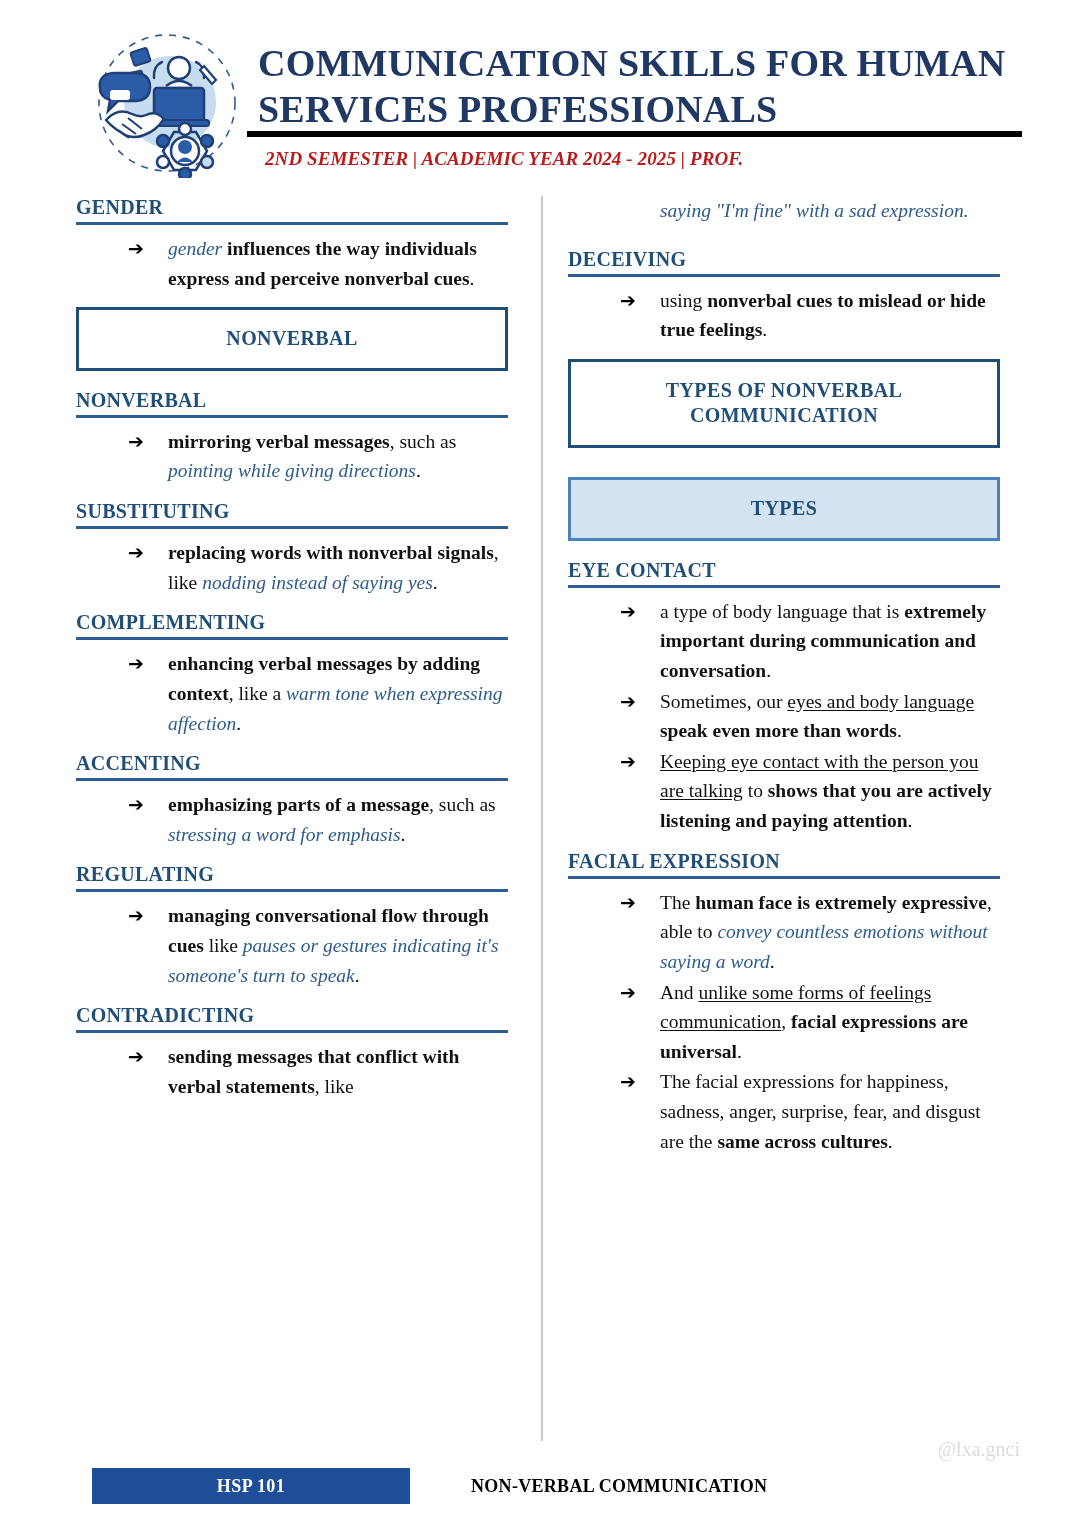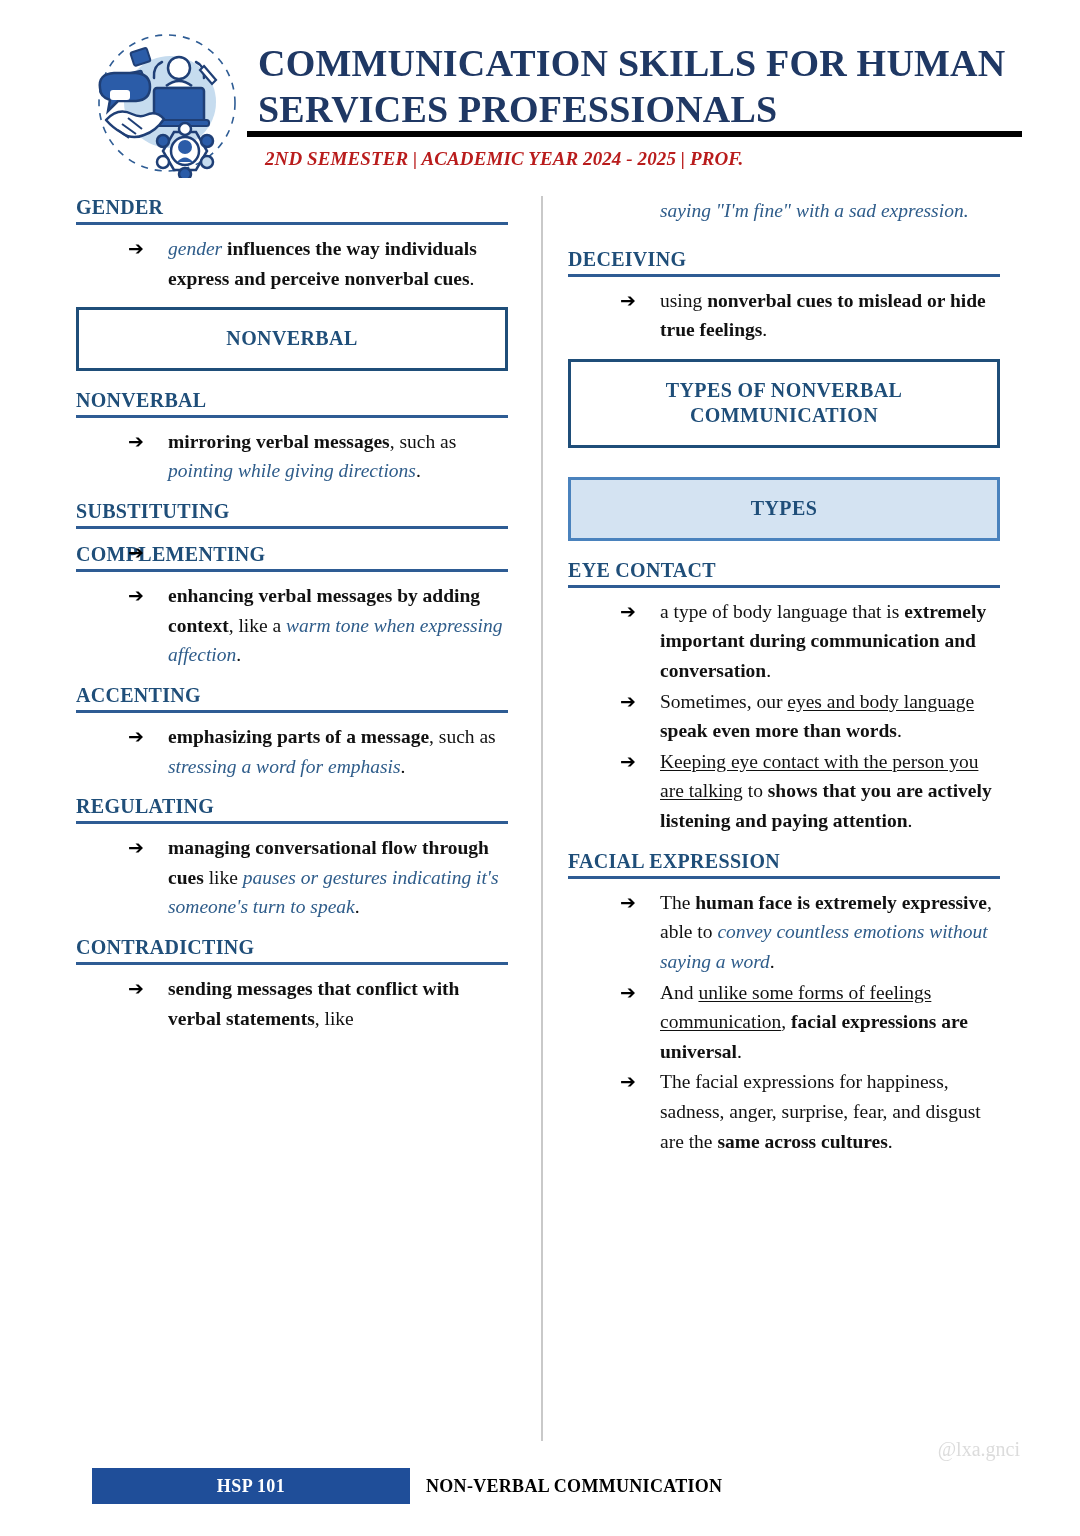--- a/index.html
+++ b/index.html
@@ -145,20 +145,21 @@
     font-size: 20px;
     color: #dcdcdc;
     font-family: "Liberation Serif", serif;
   }
   .footer {
     position: absolute;
     left: 92px; top: 1468px;
     width: 930px; height: 36px;
     display: flex;
     align-items: stretch;
+    gap: 45px;
   }
   .footer-code {
     width: 318px;
     background: #1F4E99;
     color: #ffffff;
     font-size: 18px;
     font-weight: bold;
     display: flex;
     align-items: center;
     justify-content: center;
@@ -259,20 +260,21 @@
       </li>
     </ul>
   </div>
 
   <div class="sec">
     <div class="sec-head">SUBSTITUTING</div>
     <div class="sec-rule"></div>
     <ul class="bullets">
       <li>
         <span class="arrow">➔</span>
+        <span><b>replacing words with nonverbal signals</b>, like <i>nodding instead of saying yes</i>.</span>
       </li>
     </ul>
   </div>
 
   <div class="sec">
     <div class="sec-head">COMPLEMENTING</div>
     <div class="sec-rule"></div>
     <ul class="bullets">
       <li>
         <span class="arrow">➔</span>

